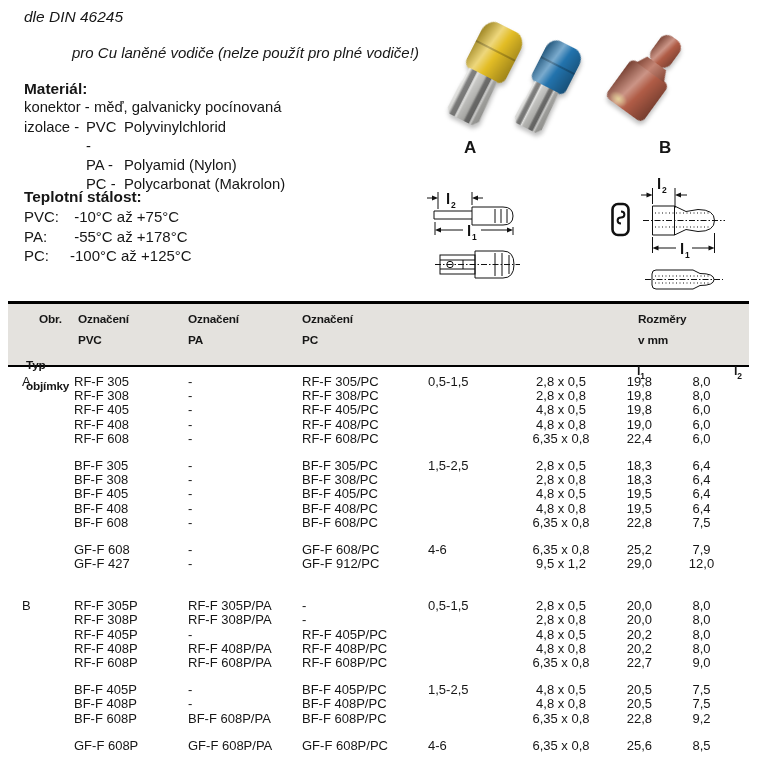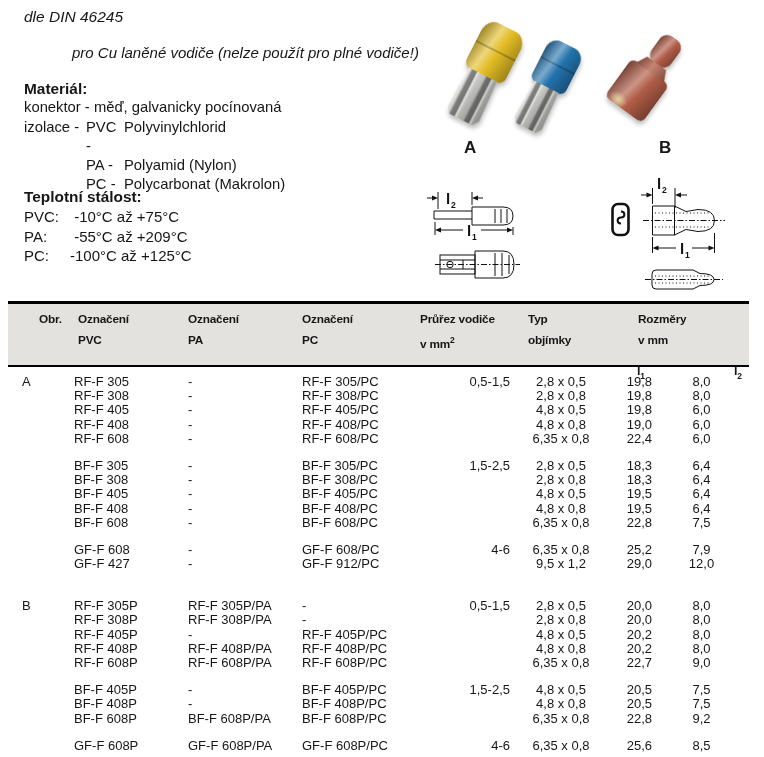--- a/index.html
+++ b/index.html
@@ -63,21 +63,21 @@
   sup{font-size:8.5px;}
   sub{font-size:8.5px;}
   .lsub{position:absolute;top:57px;font-weight:bold;font-size:12.5px;}
   .lsub-1{left:629px;}
   .lsub-2{left:726px;}
   .midline{height:2px;background:#000;}
   .tbody{padding-top:8px;font-size:13px;}
   .trow{display:grid;grid-template-columns:66px 114px 114px 112px 96px 102px 48px 89px;
         line-height:14.2px;height:14.2px;white-space:nowrap;}
   .c-obr{padding-left:14px;}
-  .c-prurez{padding-left:14px;text-align:right;}
+  .c-prurez{padding-left:14px;}
   .c-typ{text-align:center;}
   .c-l1{text-align:right;padding-right:8px;}
   .c-l2{text-align:center;padding-right:6px;}
   .tgroup{margin-bottom:13px;}
   .tgroup:last-child{margin-bottom:0;}
   .tsection{margin-bottom:28px;}
   .tsection:last-child{margin-bottom:0;}
 </style>
 </head>
 <body>
@@ -102,21 +102,21 @@
       <div>Polycarbonat (Makrolon)</div>
     </div>
   </div>
 
   <div class="temp">
     <div class="ttl">Teplotní stálost:</div>
     <div class="temp-grid">
       <div>PVC:</div>
       <div class="val"> -10°C až +75°C</div>
       <div>PA:</div>
-      <div class="val"> -55°C až +209°C</div>
+      <div class="val"> -55°C až +178°C</div>
       <div>PC:</div>
       <div class="val">-100°C až +125°C</div>
     </div>
   </div>
 
   <div class="photo" style="left:462px;top:22px;">
     <div class="term" style="transform:rotate(27deg);">
       <div class="sleeve" style="width: 44px; height: 54px; border-radius: 12px 12px 8px 8px / 15px 15px 8px 8px; --tint: #e3bd25;"></div>
       <div class="tab-metal" style="width:35px;height:50px;margin-top:-1px;"></div>
     </div>
@@ -226,31 +226,27 @@
         <div>PVC</div>
       </div>
       <div class="th">
         <div>Označení</div>
         <div>PA</div>
       </div>
       <div class="th">
         <div>Označení</div>
         <div>PC</div>
       </div>
-      <div class="th th-prurez">
-        <div>Průřez vodiče</div>
-        <div><span>v mm</span><sup>2</sup></div>
+      <div class="th th-rozm">
+        <div>Rozměry</div>
+        <div>v mm</div>
       </div>
       <div class="th th-typ">
         <div>Typ</div>
         <div>objímky</div>
-      </div>
-      <div class="th th-rozm">
-        <div>Rozměry</div>
-        <div>v mm</div>
       </div>
       <div class="lsub lsub-1"><span>l</span><sub>1</sub></div>
       <div class="lsub lsub-2"><span>l</span><sub>2</sub></div>
     </div>
     <div class="midline"></div>
     <div class="tbody" id="table-body">
         <div class="tsection">
           <div class="tgroup">
             <div class="trow">
               <div class="c-obr">A</div>

